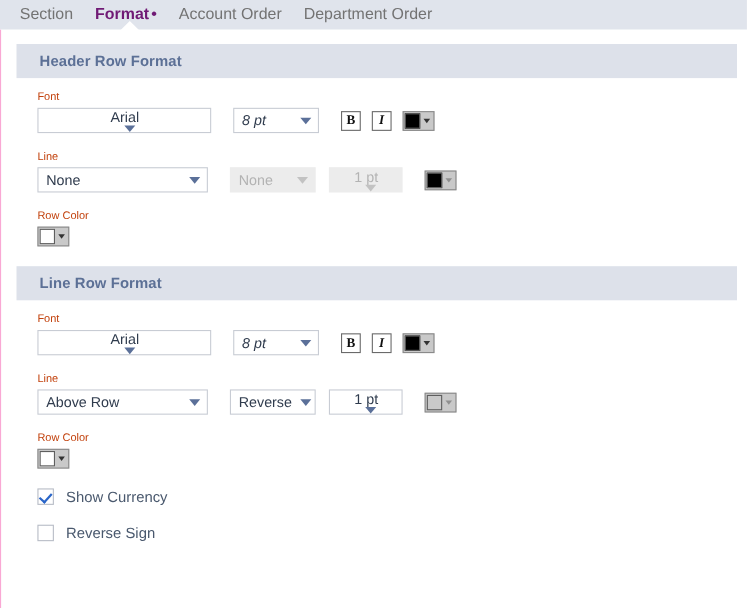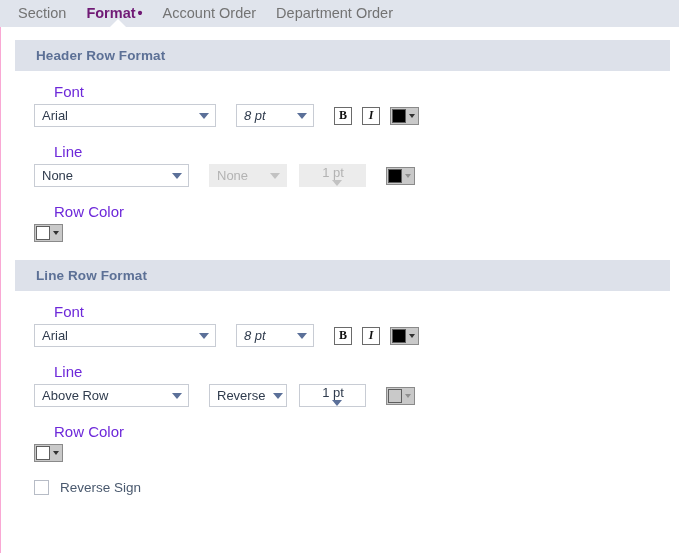--- a/index.html
+++ b/index.html
@@ -76,24 +76,23 @@
     font-weight: bold;
     color: #5c7096;
     letter-spacing: .1px;
   }
 
   .fields {
     padding-left: 33px;
     padding-top: 12px;
   }
   .field-label {
-    font-size: 15px;
-    color: #6d28d9;
+    font-size: 10px;
+    color: #c2410c;
     margin-bottom: 4px;
-    margin-left: 20px;
   }
   .row {
     display: flex;
     align-items: center;
     gap: 0;
   }
   .row + .field-label { margin-top: 16px; }
 
   
   .select {
@@ -117,21 +116,21 @@
     margin-left: 8px;
   }
   .select.disabled {
     background: #ececec;
     border-color: transparent;
     color: #b3b3b3;
     cursor: default;
   }
   .select.disabled .caret { border-top-color: #c2c2c2; }
 
-  .w-font   { width: 182px; }
+  .w-font   { width: 158px; flex-direction: column; }
   .w-size   { width:  78px; font-style: italic; }
   .w-line   { width: 155px; }
   .w-style  { width:  78px; }
   .w-pt     { width:  67px; flex-direction: column; }
 
   .gap12 { width: 12px; }
   .gap20 { width: 20px; }
 
   
   .tbtn {
@@ -347,19 +346,23 @@
     <div class="field-label">Row Color</div>
     <div class="row">
       <div class="colorbtn">
         <span class="swatch white"></span>
         <span class="mini-caret"></span>
       </div>
     </div>
 
   </div>
 
+  <div class="checkrow">
+    <span class="checkbox checked"></span>
+    <span class="checklabel">Show Currency</span>
+  </div>
 
   <div class="checkrow">
     <span class="checkbox"></span>
     <span class="checklabel">Reverse Sign</span>
   </div>
 
 </div>
 
 </body></html>

